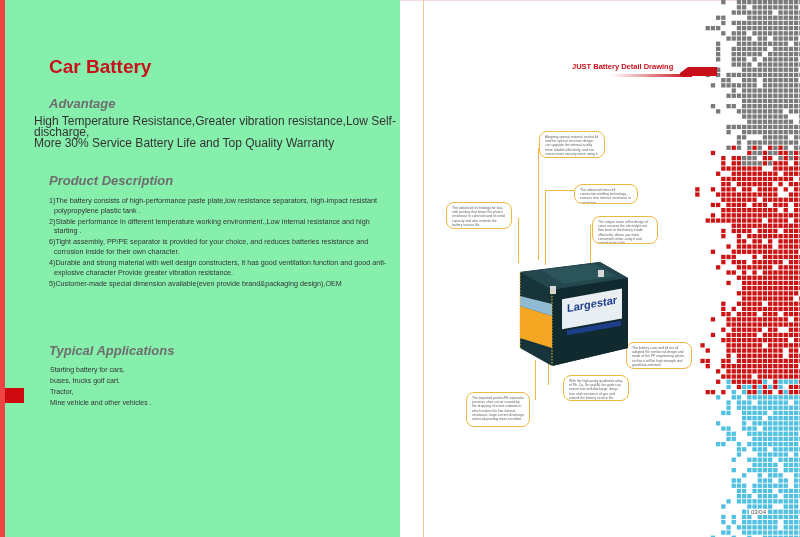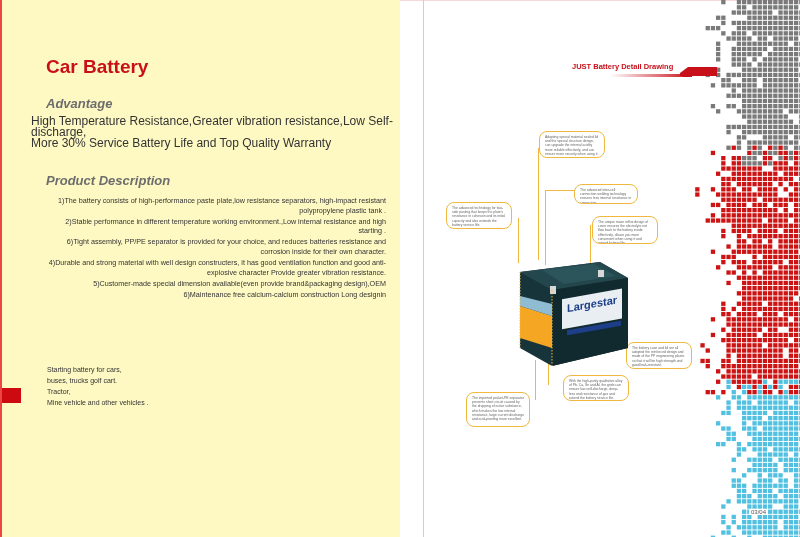--- a/index.html
+++ b/index.html
@@ -1,23 +1,23 @@
 <!DOCTYPE html>
 <html><head>
 <meta charset="utf-8">
 <style>
   html, body { margin:0; padding:0; }
   body { width:800px; height:537px; position:relative; overflow:hidden; background:#fff; font-family:"Liberation Sans", sans-serif; }
-  .left-page { position:absolute; left:0; top:0; width:400px; height:537px; background:#fef9c3; border-left:2px solid #ef4444; box-sizing:border-box; }
+  .left-page { position:absolute; left:0; top:0; width:400px; height:537px; background:#86efac; border-left:5px solid #ef4444; box-sizing:border-box; }
   .red-tab { position:absolute; left:0; top:388px; width:19px; height:15px; background:#cc0a0f; }
   .title { position:absolute; left:44px; top:56px; font-size:19px; font-weight:bold; color:#c8101a; }
   .h2 { position:absolute; left:44px; font-size:13px; font-weight:bold; color:#6d6d6d;font-style:italic; }
   .body-text { position:absolute; left:29px; font-size:12px; color:#333; line-height:11px; }
   .desc-list { position:absolute; left:44px; top:196px; width:340px; font-size:7.2px; color:#333; line-height:9.6px; }
-  .desc-list div { margin-bottom:1.5px; padding-left:5px; text-indent:-5px;text-align:right; }
+  .desc-list div { margin-bottom:1.5px; padding-left:5px; text-indent:-5px; }
   .apps { position:absolute; left:45px; top:364px; font-size:7px; color:#333; line-height:11px; }
   .vline { position:absolute; left:423px; top:0; width:1px; height:537px; background:#f3c79e; }
   .topline { position:absolute; left:400px; top:0; width:400px; height:1px; background:#f7d9d9; }
   .heading-bar { position:absolute; left:555px; top:60px; width:145px; height:20px; }
   .heading-bar .txt { position:absolute; left:17px; top:2px; font-size:7.5px; font-weight:bold; color:#c8101a; white-space:nowrap;text-align:center; }
   .heading-bar .underline { position:absolute; left:55px; top:14px; width:82px; height:3px; background:linear-gradient(to right, rgba(200,16,26,0), #c8101a); }
   .heading-bar .wedge { position:absolute; left:127px; top:9px; width:0; height:0; border-left:10px solid transparent; border-bottom:8px solid #c8101a; }
   .callout { position:absolute; border:1.5px solid #f0b840; border-radius:8px; background:#fff; font-size:3.4px; color:#666; line-height:4.2px; padding:3px 5px; box-sizing:border-box; overflow:hidden; }
   .leader { position:absolute; background:#f0b840; }
 
@@ -38,23 +38,23 @@
     <div>More 30% Service Battery Life and Top Quality Warranty</div>
   </div>
 
   <div class="h2" style="top:173px">Product Description</div>
   <div class="desc-list">
     <div>1)The battery consists of high-performance paste plate,low resistance separators, high-impact resistant polypropylene plastic tank .</div>
     <div>2)Stable performance in different temperature working environment.,Low internal resistance and high starting .</div>
     <div>6)Tight assembly, PP/PE separator is provided for your choice, and reduces batteries resistance and corrosion inside for their own character.</div>
     <div>4)Durable and strong material with well design constructers, it has good ventilation function and good anti-explosive character Provide greater vibration resistance.</div>
     <div>5)Customer-made special dimension available(even provide brand&amp;packaging design),OEM</div>
-    <div>6)Maintenance free calcium-calcium construction  Long designin</div>
   </div>
 
+  <div class="h2" style="top:343px">Typical Applications</div>
   <div class="apps">
     <div>Starting battery for cars,</div>
     <div>buses, trucks golf cart.</div>
     <div>Tractor,</div>
     <div>Mine vehicle and other vehicles .</div>
   </div>
 </div>
 
 <div class="topline"></div>
 <div class="vline"></div>

